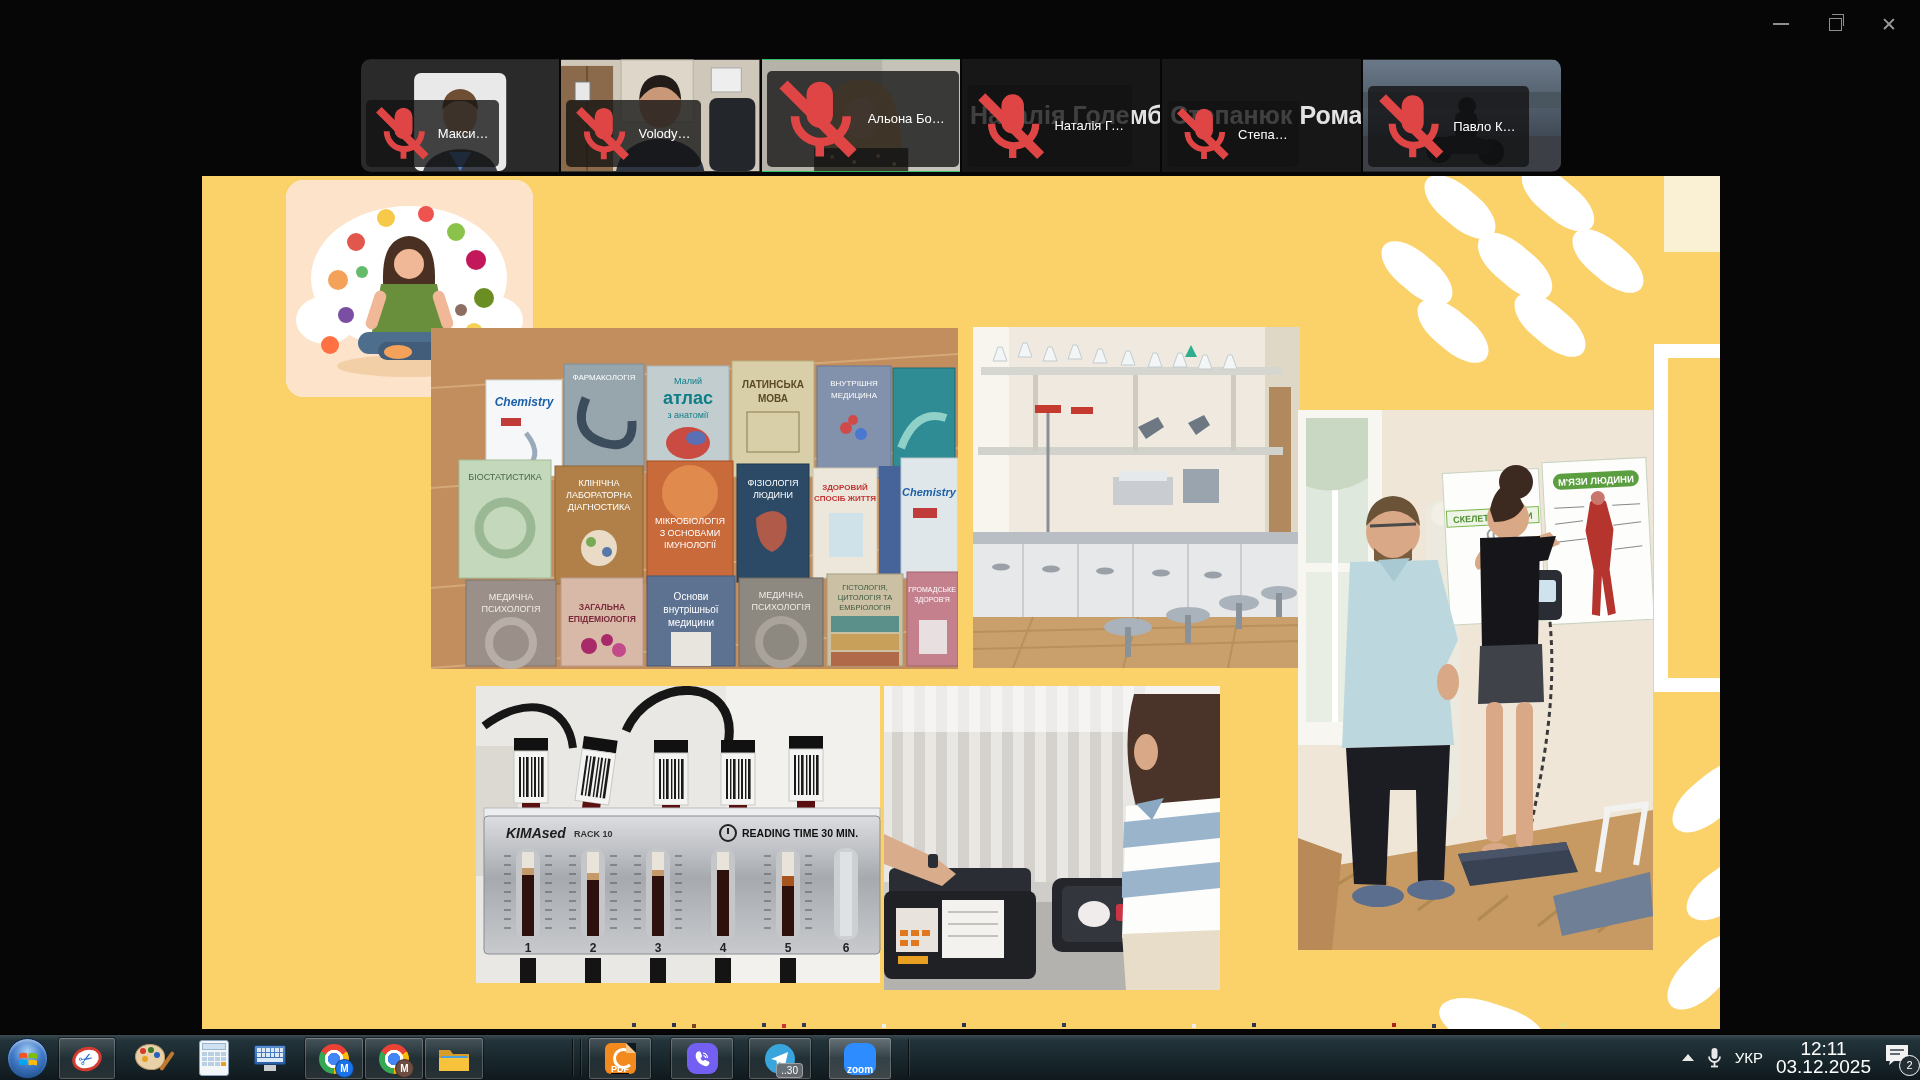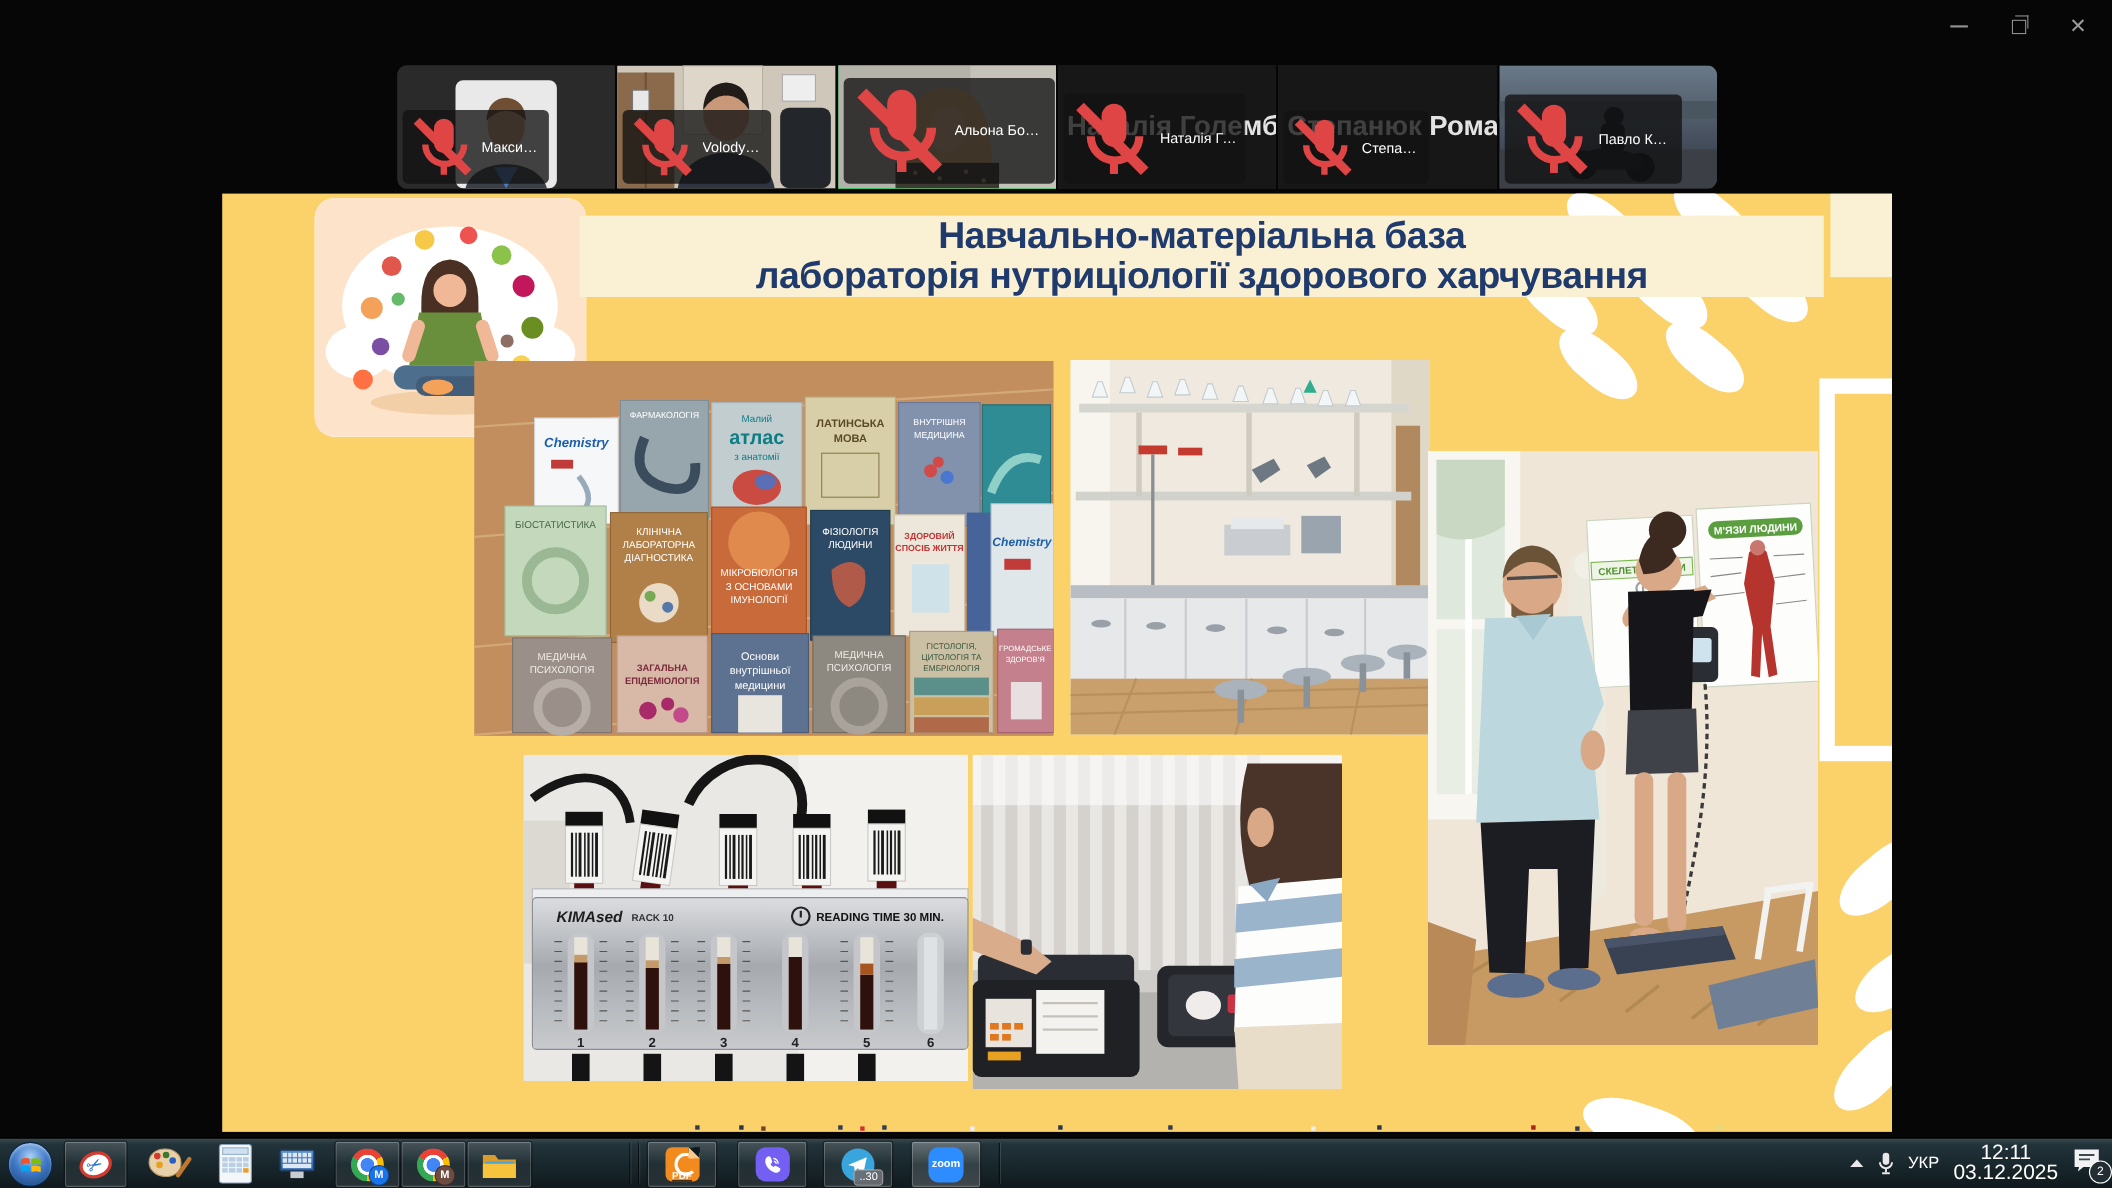--- a/index.html
+++ b/index.html
@@ -70,21 +70,21 @@
                background:#222e33;border:1.6px solid #fff;color:#fff;font-size:11px;display:flex;align-items:center;justify-content:center;}
 
   
   .chrome{width:30px;height:30px;border-radius:50%;position:relative;
     background:
       radial-gradient(circle at 50% 50%, var(--chrome-blue,#4285F4) 0 6px, #fff 6.5px 9px, rgba(0,0,0,0) 9.5px),
       conic-gradient(from -60deg, var(--chrome-red,#EA4335) 0 120deg, var(--chrome-yellow,#FBBC05) 0 240deg, var(--chrome-green,#34A853) 0 360deg);}
   .mbadge{position:absolute;right:-5px;bottom:-4px;width:17px;height:17px;border-radius:50%;color:#fff;
           font-size:10px;font-weight:700;display:flex;align-items:center;justify-content:center;border:1px solid rgba(0,0,0,.4);}
   .zoomicon{width:32px;height:32px;border-radius:9px;background:var(--zoom-blue,#2D8CFF);
-            display:flex;align-items:center;justify-content:center;color:#fff;font-size:10px;font-weight:700;}
+            display:flex;align-items:flex-end;justify-content:center;color:#fff;font-size:10px;font-weight:700;}
   .tgicon{position:relative;width:30px;height:30px;border-radius:50%;background:var(--telegram-blue,#38A5DD);}
   .tgbadge{position:absolute;right:-8px;bottom:-4px;background:rgba(105,110,115,.95);color:#fff;font-size:10px;
            border-radius:4px;padding:1px 4px;border:1px solid rgba(255,255,255,.35);}
   .viber{width:31px;height:31px;border-radius:9px;background:var(--viber-purple,#7360F2);display:flex;align-items:center;justify-content:center;}
   .foxit{width:31px;height:31px;border-radius:6px;background:var(--foxit-orange,#F28A1E);position:relative;
          display:flex;align-items:flex-end;justify-content:center;color:#fff;font-size:9px;font-weight:700;}
   .foxit:before{content:"";position:absolute;top:5px;left:8px;width:15px;height:15px;border-radius:50%;
                 border:3.5px solid #fff;border-right-color:transparent;}
   .foxit:after{content:"";position:absolute;top:0;right:0;border:5px solid #0e1a1e;border-left-color:#f7c98c;border-bottom-color:#f7c98c;}
 </style>
@@ -271,24 +271,20 @@
         <circle cx="123" cy="84" r="15" fill="#f0b896"></circle>
         <path d="M95,104 L151,104 L160,152 L86,152 Z" fill="#6a8f3c"></path>
         <rect x="84" y="110" width="12" height="40" rx="6" fill="#f0b896" transform="rotate(18 90 130)"></rect>
         <rect x="151" y="110" width="12" height="40" rx="6" fill="#f0b896" transform="rotate(-18 157 130)"></rect>
         <rect x="72" y="152" width="102" height="22" rx="11" fill="#4e6e8e"></rect>
         <rect x="92" y="162" width="62" height="18" rx="9" fill="#415d79"></rect>
         <ellipse cx="112" cy="172" rx="14" ry="7" fill="#f4a259"></ellipse>
       </svg>
     </div>
 
-    <div class="title-box">
-      <div class="l1">Навчально-матеріальна база</div>
-      <div class="l2">лабораторія нутриціології здорового харчування</div>
-    </div>
 
     <div class="photo ph-books">
       <svg viewBox="0 0 527 341">
         <rect width="527" height="341" fill="#c28e5e"></rect>
         <g stroke="#d4a879" stroke-width="2">
           <line x1="0" y1="60" x2="527" y2="26"></line>
             <line x1="0" y1="160" x2="527" y2="120"></line>
           <line x1="0" y1="260" x2="527" y2="215"></line>
             <line x1="0" y1="340" x2="527" y2="300"></line>
         </g>

